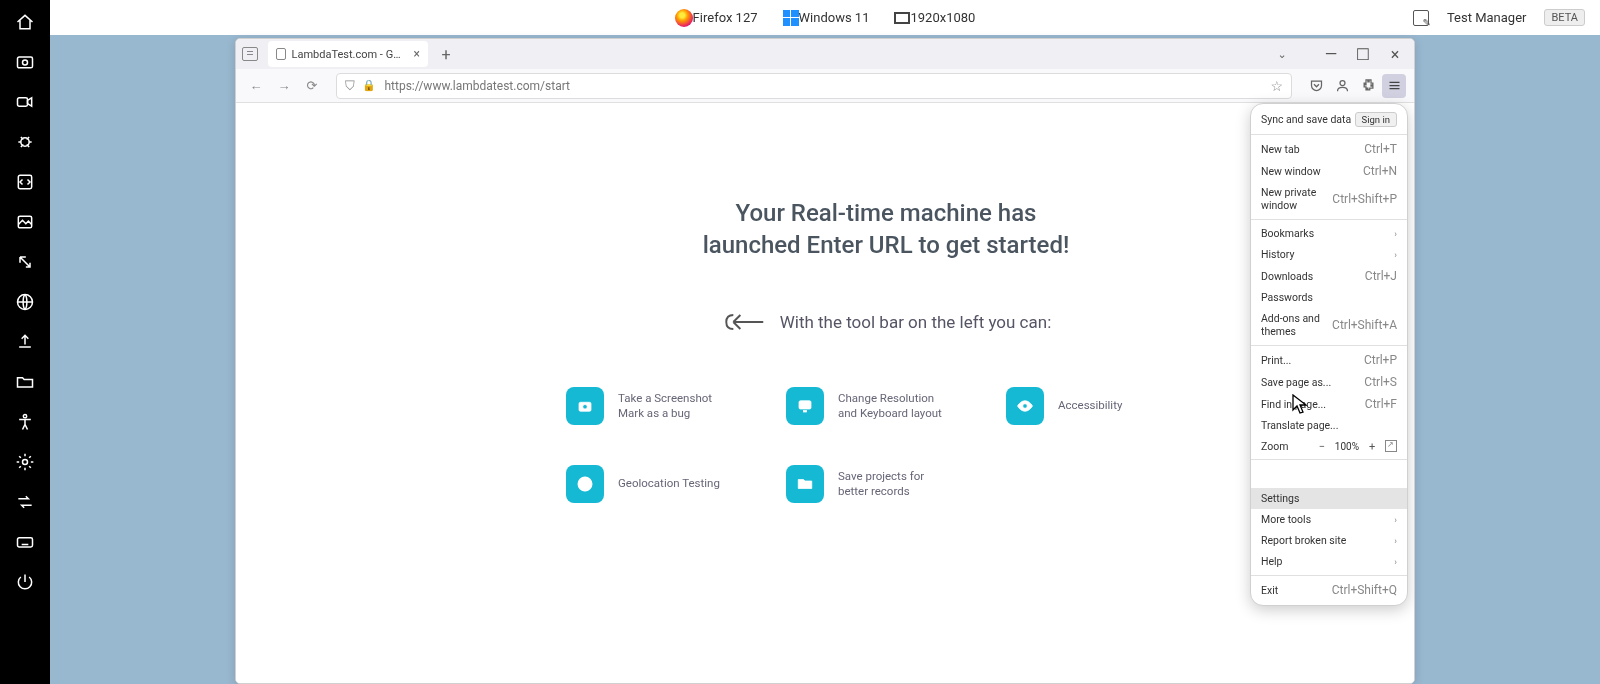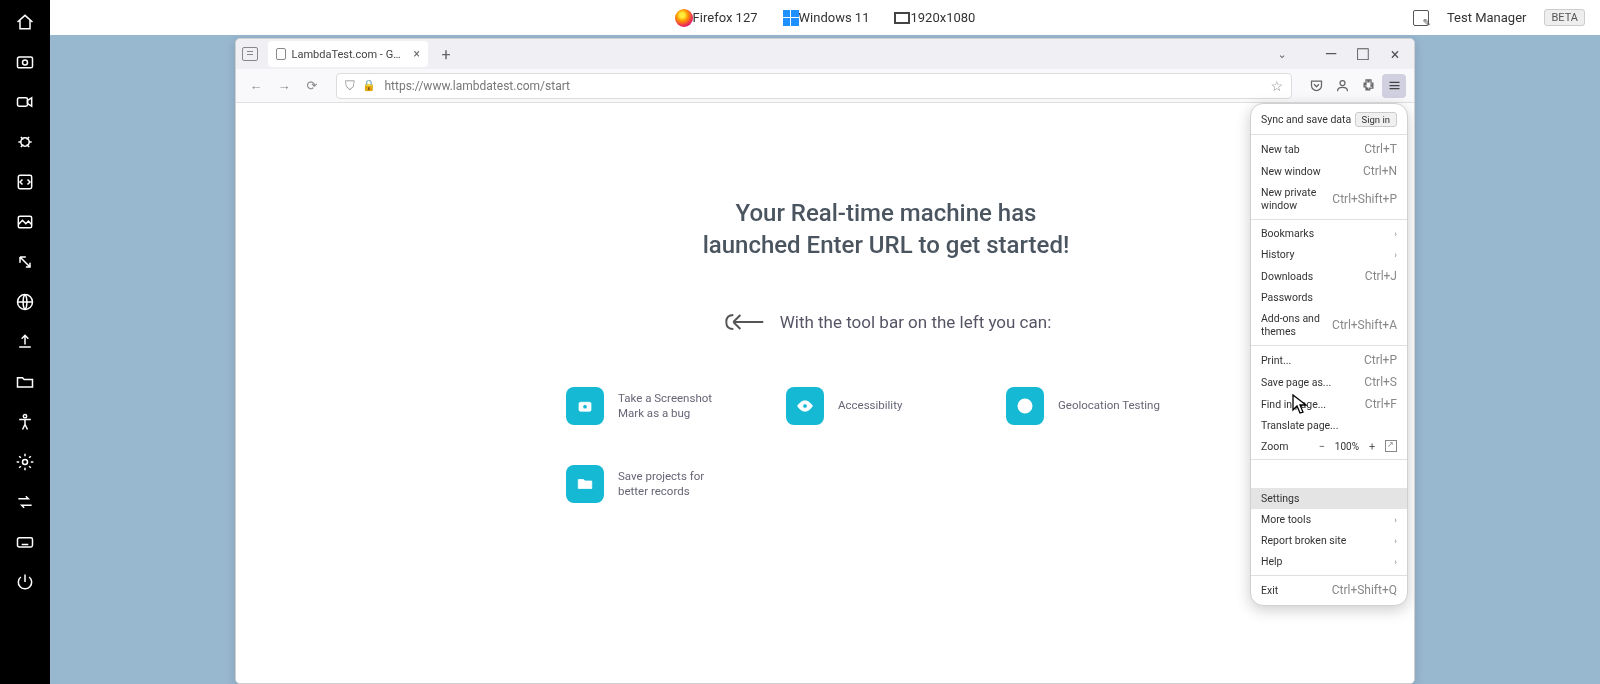--- a/index.html
+++ b/index.html
@@ -403,20 +403,32 @@
                 </svg>
               </div>
             <div class="feature-text">
                 <div>Take a Screenshot</div>
                 <div>Mark as a bug</div>
               </div>
           </div>
           <div class="feature">
             <div class="feature-icon">
                 <svg viewBox="0 0 24 24" fill="#fff">
+                  <rect x="4" y="5" width="16" height="11" rx="2"></rect>
+                  <rect x="10" y="18" width="4" height="2"></rect>
+                </svg>
+              </div>
+            <div class="feature-text">
+                <div>Change Resolution</div>
+                <div>and Keyboard layout</div>
+              </div>
+          </div>
+          <div class="feature">
+            <div class="feature-icon">
+                <svg viewBox="0 0 24 24" fill="#fff">
                   <path d="M2 12s4-7 10-7 10 7 10 7-4 7-10 7S2 12 2 12z"></path>
                   <circle cx="12" cy="12" r="3" fill="#15b9d4"></circle>
                 </svg>
               </div>
             <div class="feature-text">
                 <div>Accessibility</div>
                 <div></div>
               </div>
           </div>
           <div class="feature">

